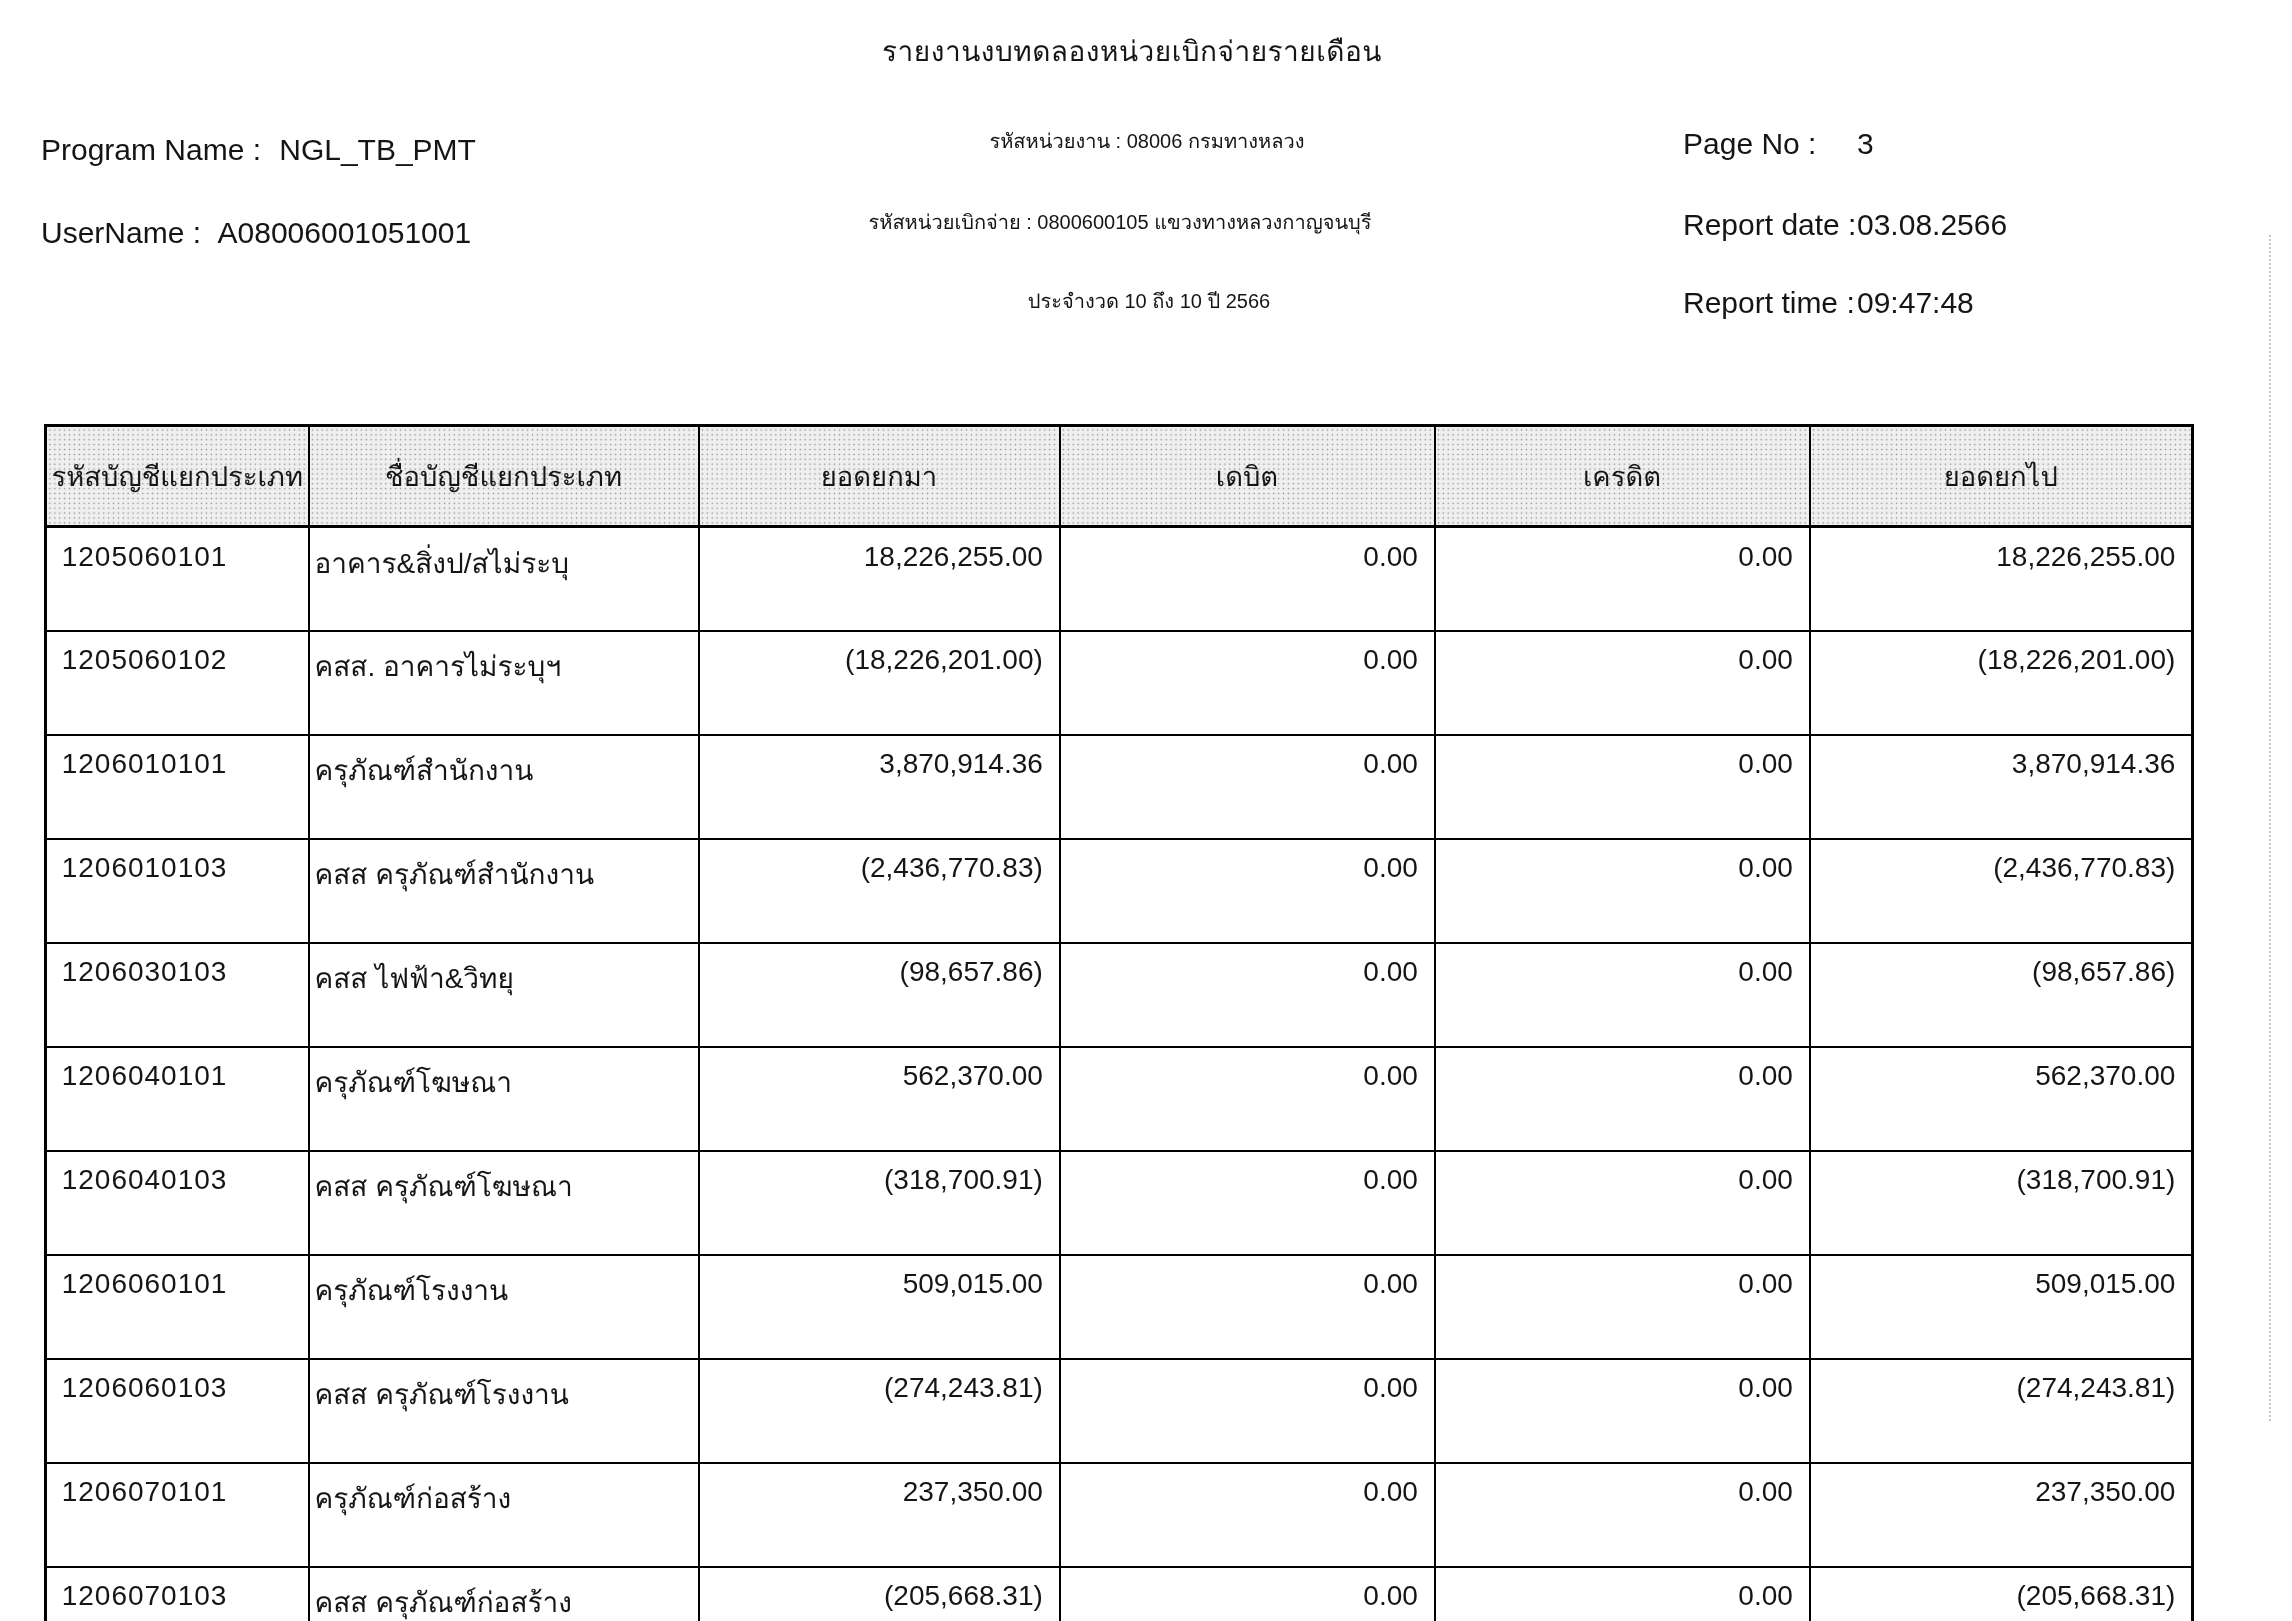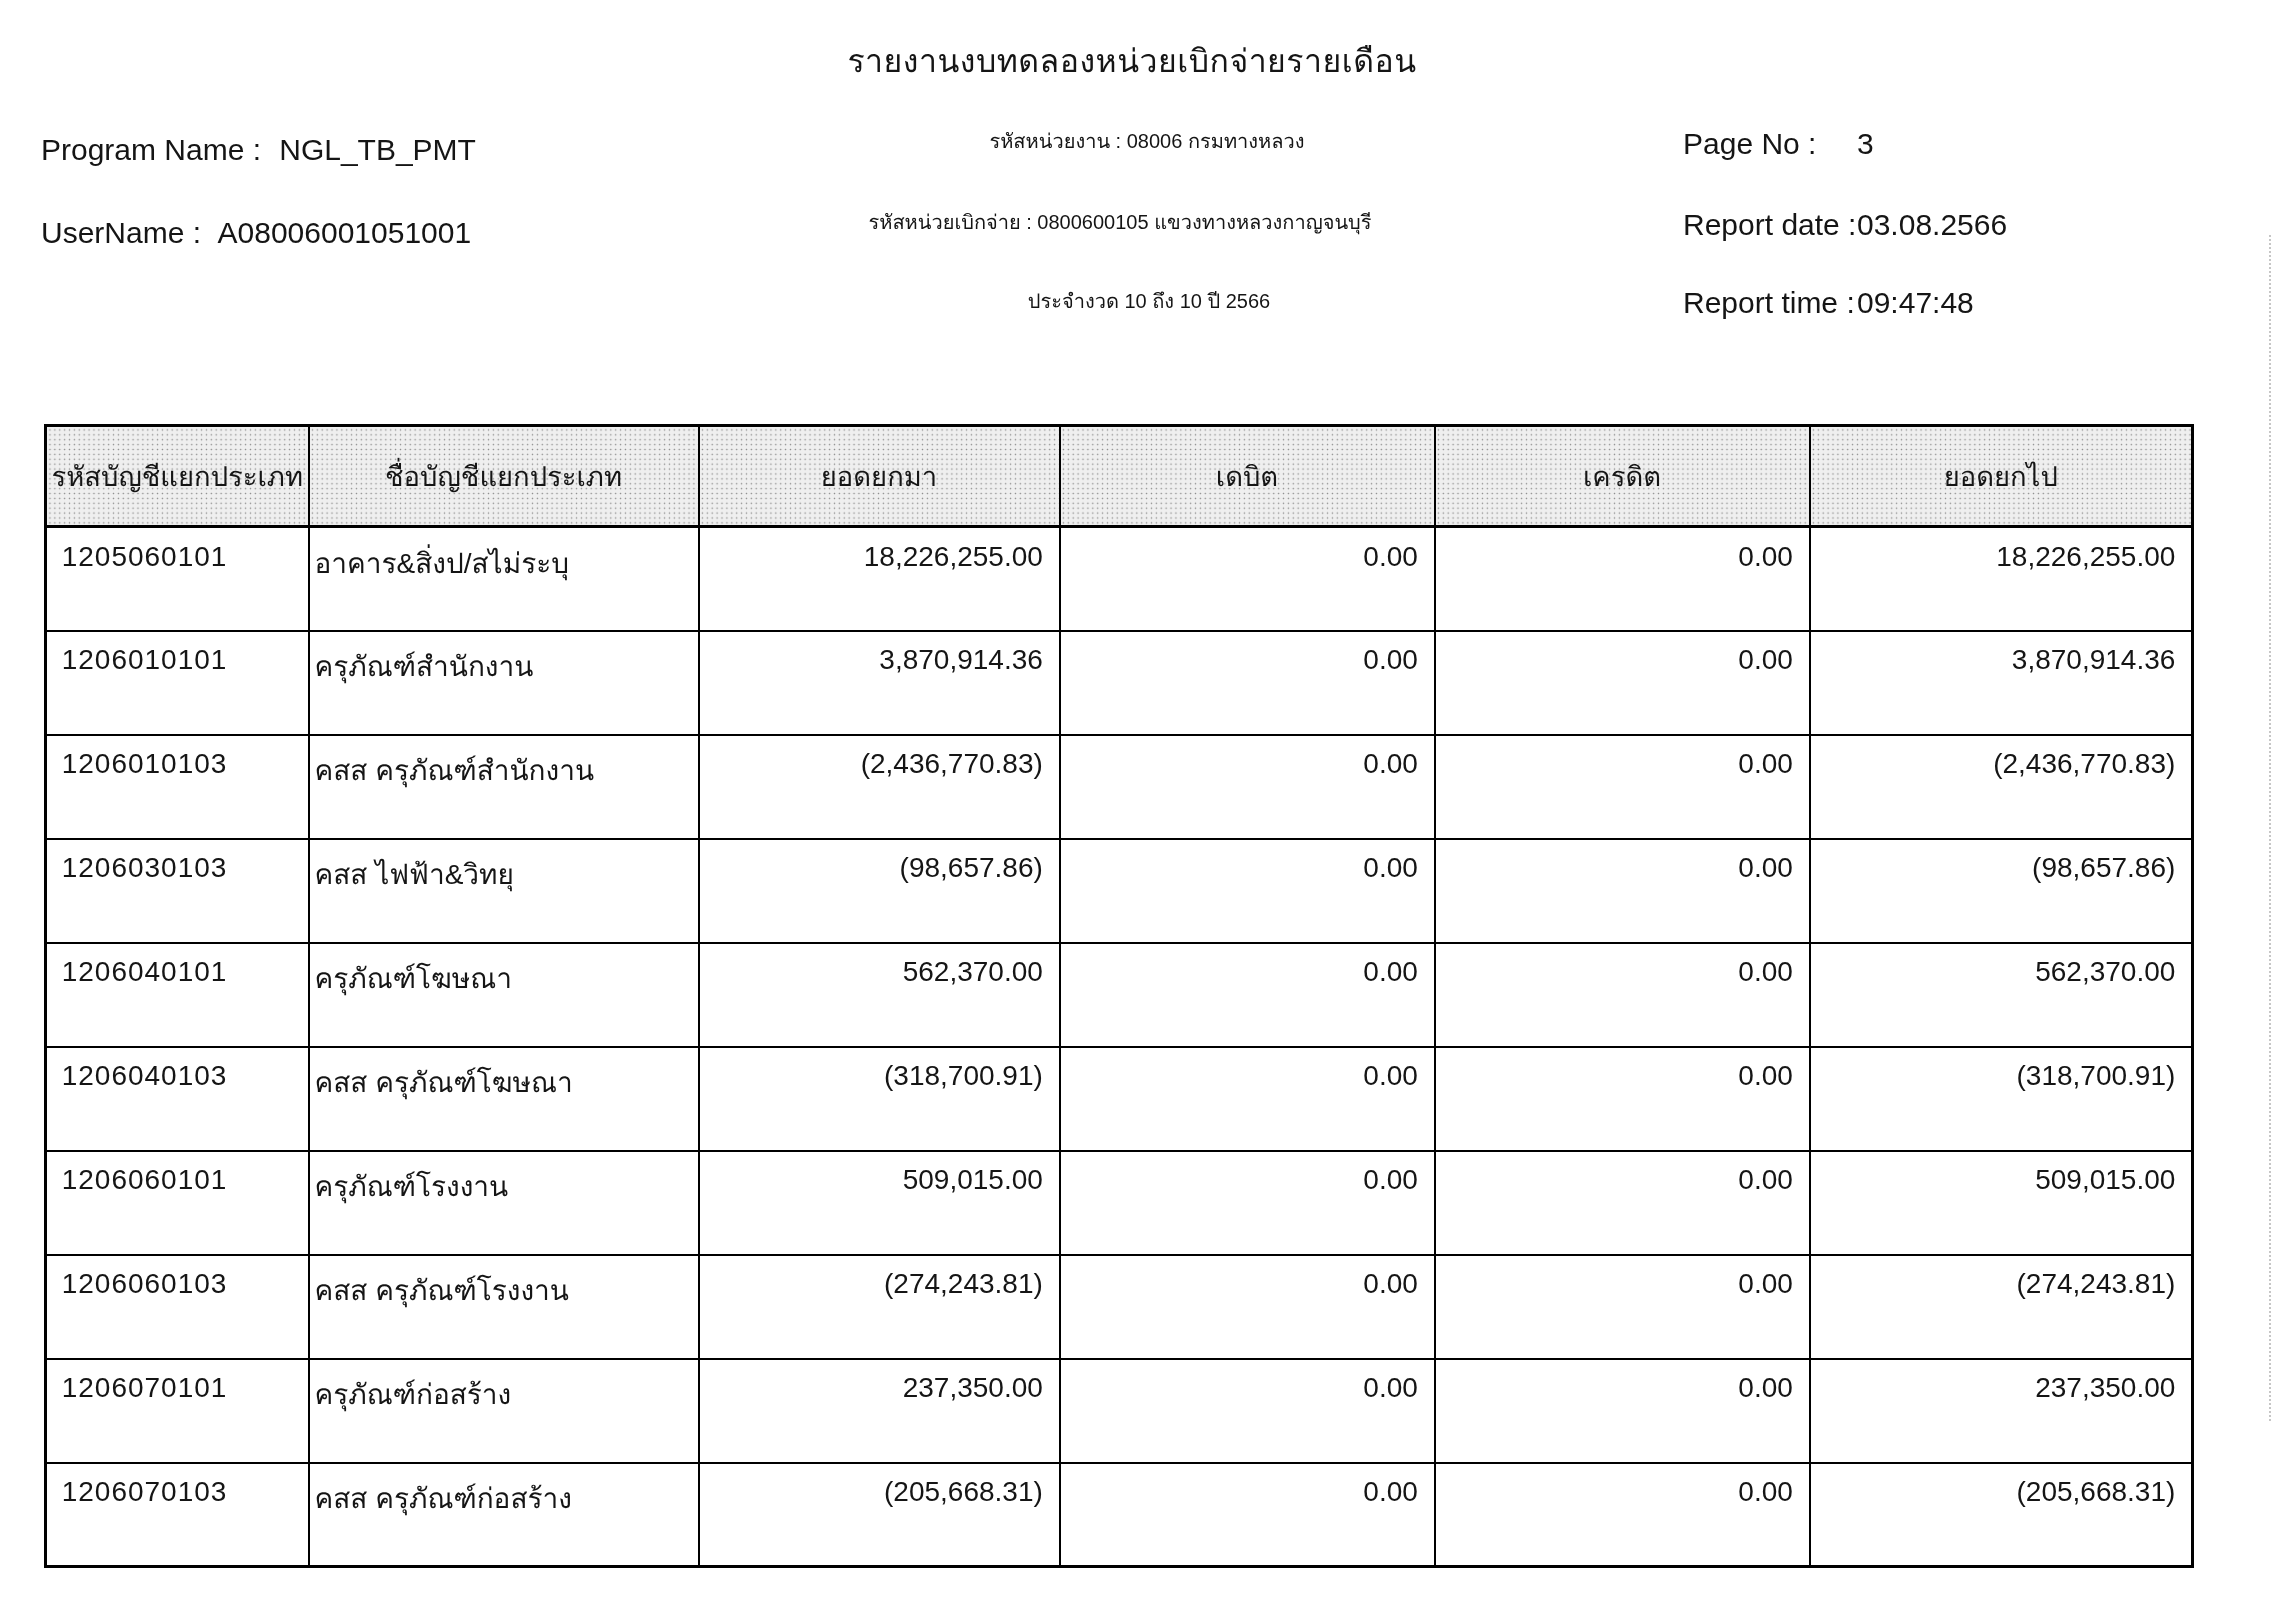--- a/index.html
+++ b/index.html
@@ -8,21 +8,21 @@
     width: 2293px;
     height: 1621px;
     background: #ffffff;
     font-family: "Liberation Sans", "DejaVu Sans", sans-serif;
     color: #151515;
     overflow: hidden;
   }
   .abs { position: absolute; white-space: nowrap; }
   .centered { transform: translateX(-50%); }
 
-  .doc-title { top: 35px; left: 1132px; font-size: 32px; letter-spacing: 0.5px; }
+  .doc-title { top: 29px; left: 1132px; font-size: 28px; letter-spacing: 0.5px; }
   .hdr-thai  { font-size: 20px; }
   .agency-line { top: 125px; left: 1147px; }
   .disb-line   { top: 206px; left: 1120px; }
   .period-line { top: 285px; left: 1149px; }
 
   .hdr-left  { left: 41px; font-size: 30px; }
   .program-line  { top: 133px; }
   .username-line { top: 216px; }
   .hdr-left .lbl { margin-right: 9.8px; }
 
@@ -132,20 +132,28 @@
     <tbody id="tb-body">
     <tr>
       <td class="code">1205060101</td>
       <td class="name">อาคาร&amp;สิ่งป/สไม่ระบุ</td>
       <td class="num">18,226,255.00</td>
       <td class="num">0.00</td>
       <td class="num">0.00</td>
       <td class="num">18,226,255.00</td>
     </tr>
 
+    <tr>
+      <td class="code">1205060102</td>
+      <td class="name">คสส. อาคารไม่ระบุฯ</td>
+      <td class="num">(18,226,201.00)</td>
+      <td class="num">0.00</td>
+      <td class="num">0.00</td>
+      <td class="num">(18,226,201.00)</td>
+    </tr>
 
     <tr>
       <td class="code">1206010101</td>
       <td class="name">ครุภัณฑ์สำนักงาน</td>
       <td class="num">3,870,914.36</td>
       <td class="num">0.00</td>
       <td class="num">0.00</td>
       <td class="num">3,870,914.36</td>
     </tr>
 

